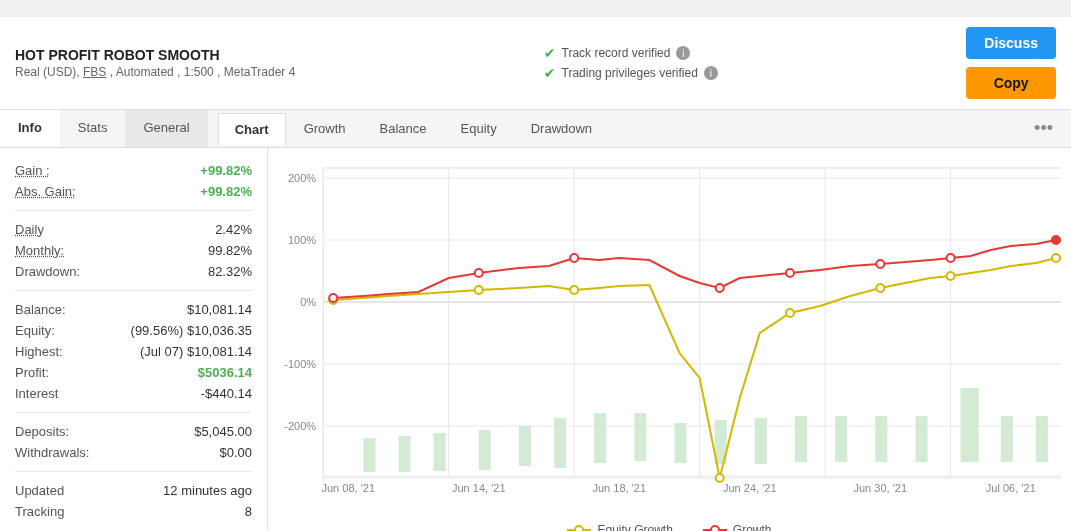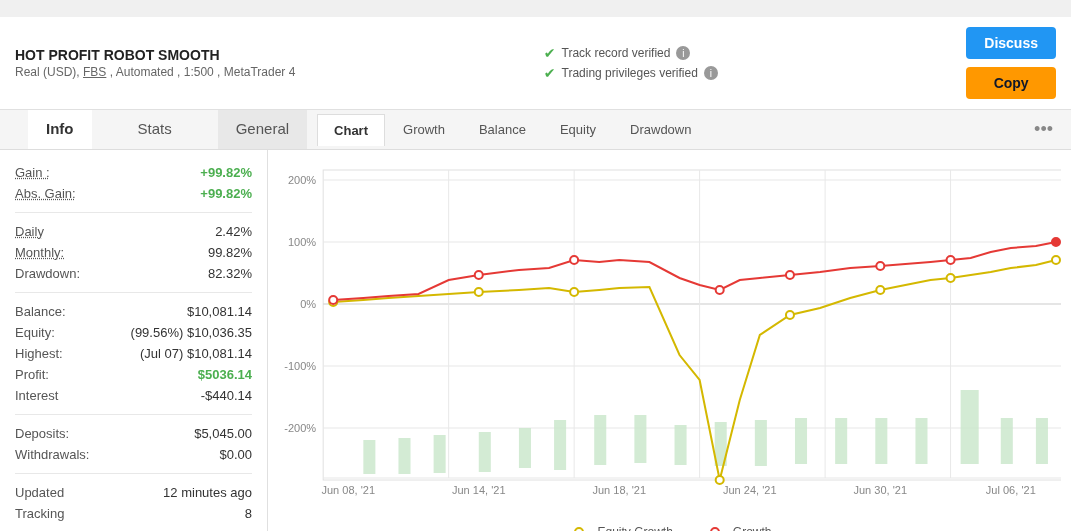--- a/index.html
+++ b/index.html
@@ -15,21 +15,21 @@
     .header-center { display: flex; flex-direction: column; gap: 4px; }
     .header-center .check-item { display: flex; align-items: center; gap: 6px; font-size: 12px; color: #555; }
     .header-center .check-icon { color: #4caf50; font-size: 14px; }
     .info-icon { display: inline-flex; align-items: center; justify-content: center; width: 14px; height: 14px; border-radius: 50%; background: #999; color: #fff; font-size: 10px; cursor: pointer; }
     .header-right { display: flex; gap: 8px; flex-direction: column; }
     .btn-discuss { background: #2196f3; color: #fff; border: none; padding: 8px 18px; border-radius: 4px; cursor: pointer; font-size: 14px; font-weight: bold; }
     .btn-copy { background: #ff9800; color: #0f172a; border: none; padding: 8px 18px; border-radius: 4px; cursor: pointer; font-size: 14px; font-weight: bold; }
     
     
     .tabs-row { display: flex; align-items: center; border-bottom: 1px solid #ddd; background: #f5f5f5; }
-    .tab { padding: 10px 18px; cursor: pointer; font-size: 15px; color: #555; border-bottom: 2px solid transparent; margin-left: 28px; }
+    .tab { padding: 10px 18px; cursor: pointer; font-size: 13px; color: #555; border-bottom: 2px solid transparent; }
     .tab.active { background: #fff; color: #333; font-weight: bold; border-bottom: 2px solid transparent; }
     .tab-info { background: #e8e8e8; }
     .tab-stats { background: #f5f5f5; }
     .tab-general { background: #e8e8e8; }
     .chart-tabs { display: flex; align-items: center; flex: 1; padding-left: 10px; gap: 2px; }
     .chart-tab { padding: 8px 16px; cursor: pointer; font-size: 13px; color: #555; border: none; background: transparent; }
     .chart-tab.active { color: #333; font-weight: bold; background: #fff; border-top: 1px solid #ddd; border-left: 1px solid #ddd; border-right: 1px solid #ddd; }
     .dots-btn { margin-left: auto; margin-right: 10px; cursor: pointer; color: #888; font-size: 18px; padding: 0 8px; }
     
     

